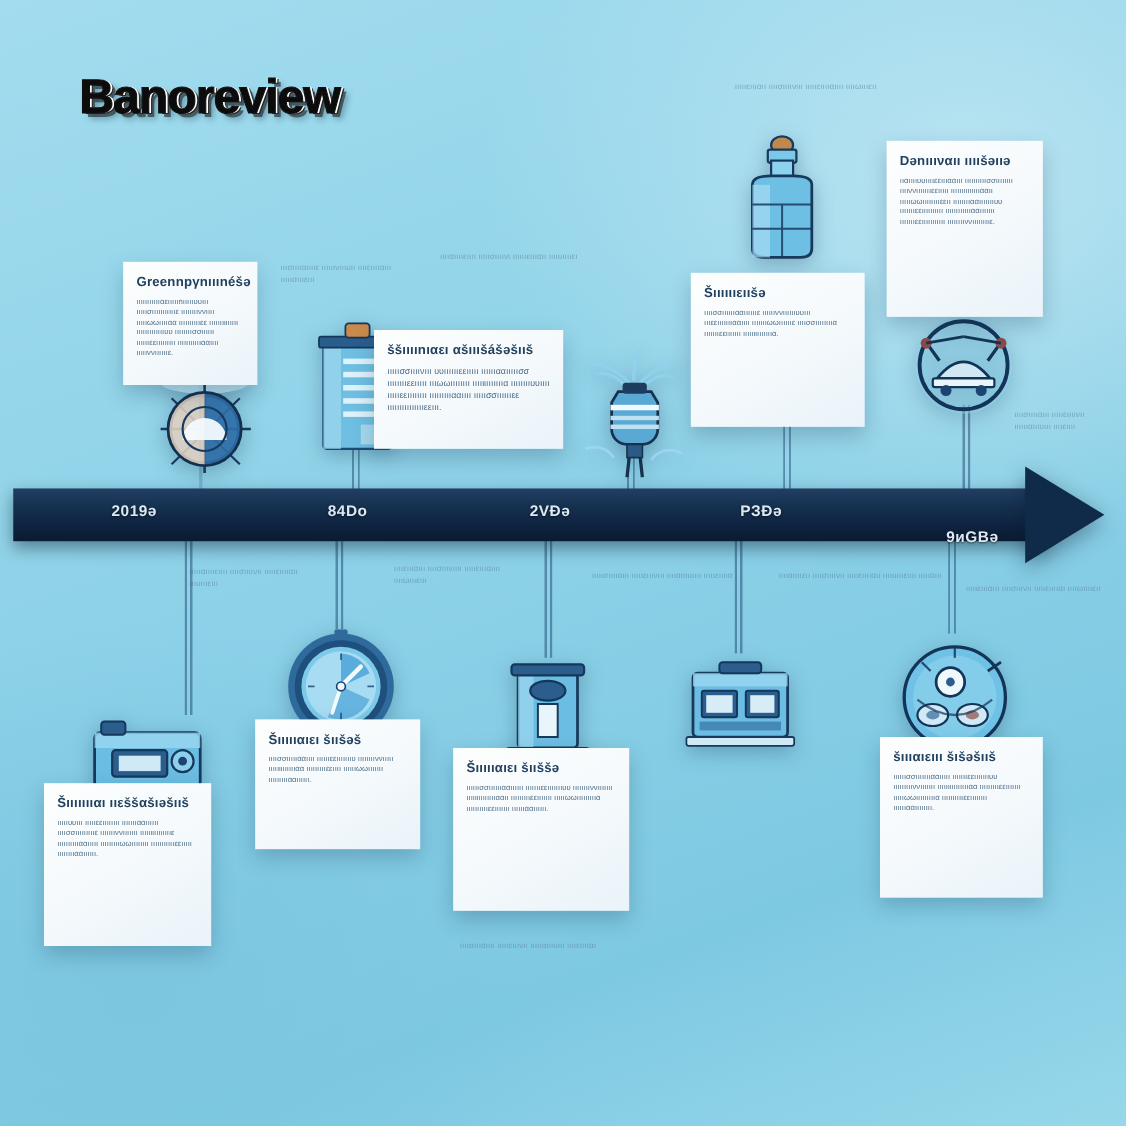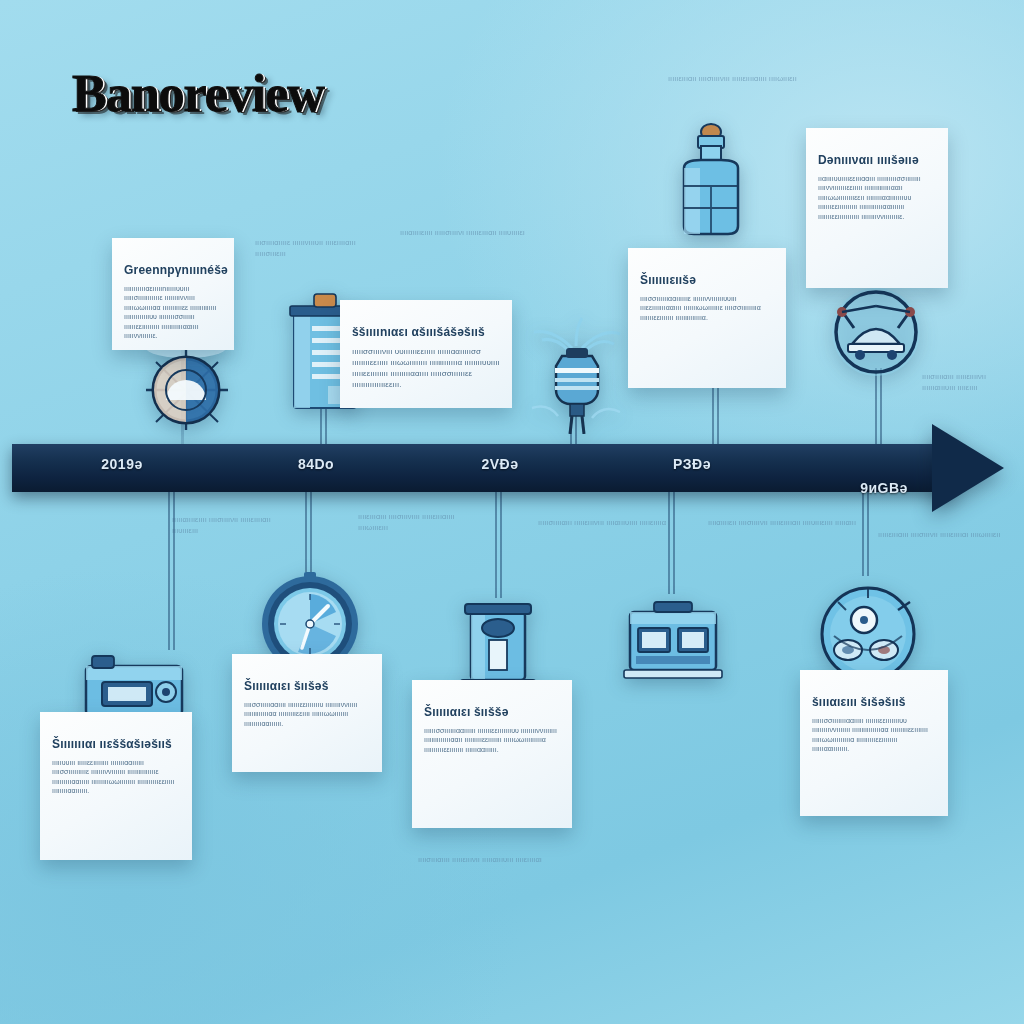--- a/index.html
+++ b/index.html
@@ -12,23 +12,23 @@
     position:relative;width:1024px;height:1024px;
     background:
       radial-gradient(ellipse 70% 55% at 86% 16%, #b9e4f2 0%, rgba(185,228,242,0) 62%),
       radial-gradient(ellipse 60% 50% at 12% 88%, #7cc6e0 0%, rgba(124,198,224,0) 65%),
       linear-gradient(160deg,#a2dcee 0%,#8ed2e8 42%,#7ec9e2 78%,#97d7ea 100%);
   }
 
   
   #title{
     position:absolute;left:72px;top:64px;
-    font-size:52px;font-weight:bold;letter-spacing:-1px;
+    font-size:44px;font-weight:bold;letter-spacing:-1px;
     color:#0c0c0c;
-    font-family:Liberation Serif, serif;
+    font-family:Liberation Sans, sans-serif;
     text-shadow:
       2px 0 0 #ffffff, 3px 1px 0 #2a2a2a,
       5px 3px 0 rgba(20,20,20,.55),
       7px 5px 6px rgba(10,30,45,.35);
     -webkit-text-stroke:1px #111;
   }
 
   
   #axis{
     position:absolute;left:12px;top:444px;width:940px;height:48px;
@@ -57,21 +57,21 @@
   .stem.dbl{width:7px;
     background:
       linear-gradient(90deg,rgba(30,70,110,.5) 0 2px,transparent 2px 5px,rgba(30,70,110,.5) 5px 7px);
   }
 
   
   .card{
     position:absolute;
     background:linear-gradient(150deg,#fdfefe 0%,#f4f9fc 55%,#e9f3f9 100%);
     box-shadow:0 8px 18px rgba(20,55,85,.25);
-    padding:26px 12px;box-sizing:border-box;overflow:hidden;
+    padding:12px 12px;box-sizing:border-box;overflow:hidden;
   }
   .card h4{
     margin:0 0 6px 0;
     font-size:12px;font-weight:bold;color:#21415f;
     letter-spacing:.2px;line-height:1.15;
     filter:blur(.35px);
   }
   .card p{
     margin:0;
     font-size:8px;line-height:1.38;color:#4a6b87;

